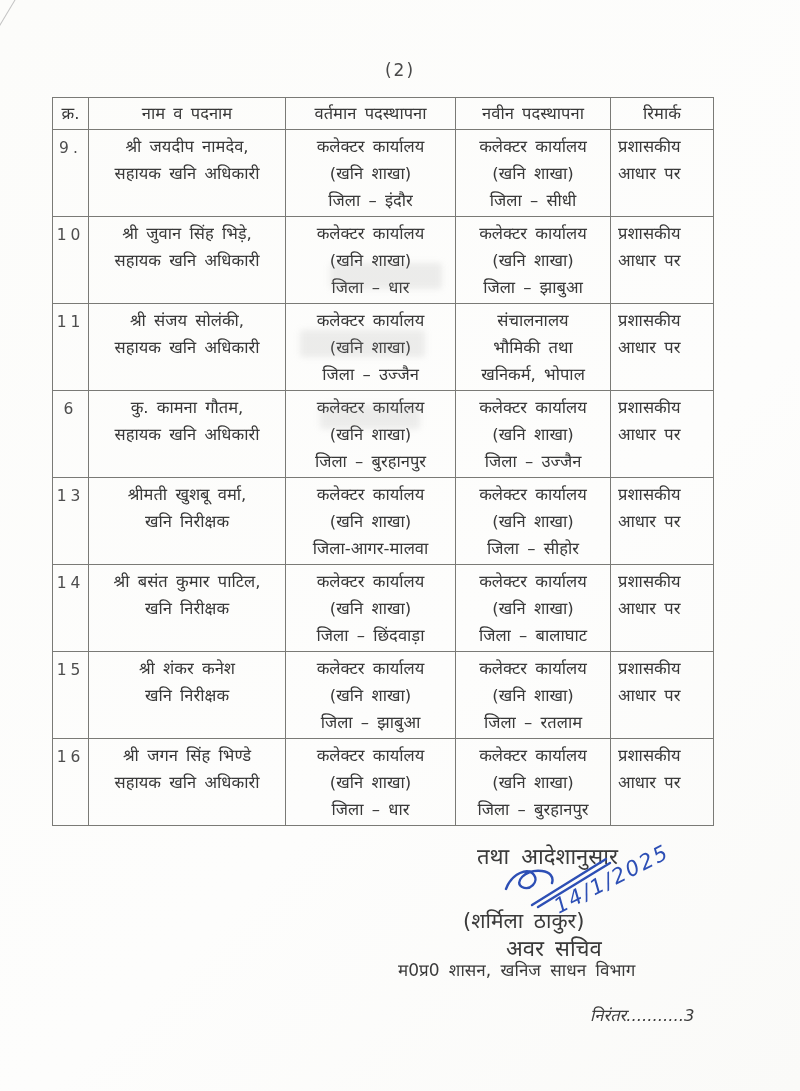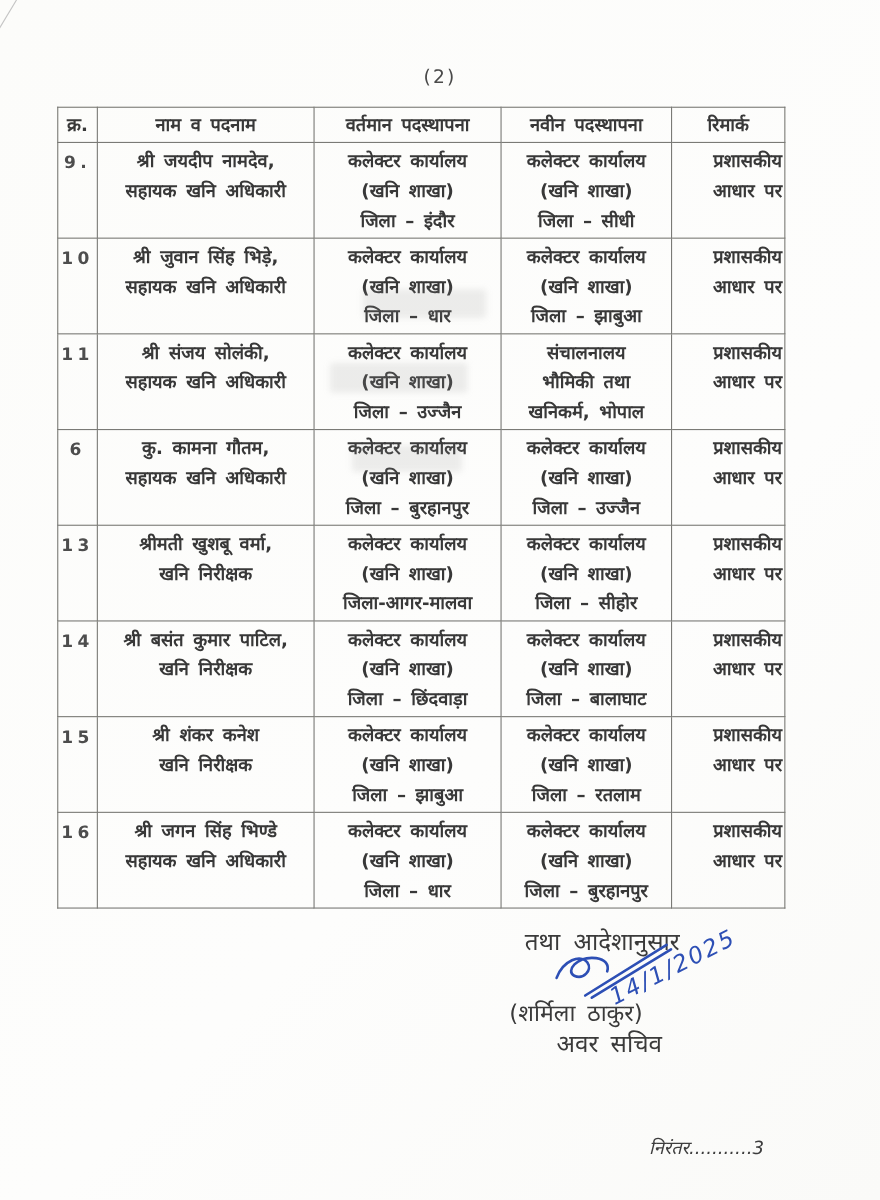--- a/index.html
+++ b/index.html
@@ -19,35 +19,35 @@
     font-size:17px;color:#4a4a4a;letter-spacing:2px;
   }
   table.transfer-table{
     position:absolute;left:52px;top:97px;width:661px;
     border-collapse:collapse;table-layout:fixed;
     font-size:16.5px;line-height:27px;color:#383838;
   }
   .transfer-table th,.transfer-table td{
     border:1px solid #7a7a76;
     vertical-align:top;padding:3px 2px 0 2px;
-    font-weight:bold;word-spacing:3px;
+    font-weight:normal;word-spacing:3px;
   }
   .transfer-table th{height:29px;text-align:center;padding-top:2px;}
   .transfer-table td{height:81px;text-align:center;}
   td.col-sn{letter-spacing:4px;color:#4d4d4d;padding-top:5px;font-size:15.5px;}
-  td.col-remark{text-align:right;padding-left:7px;}
+  td.col-remark{text-align:left;padding-left:7px;}
   .line{white-space:nowrap;}
   .smudge{position:absolute;background:rgba(150,150,150,0.16);filter:blur(3px);border-radius:3px;}
   .footer-line1{position:absolute;left:420px;top:812px;font-size:17px;word-spacing:5px;white-space:nowrap;}
   .footer-line2{position:absolute;left:477px;top:840px;font-size:22px;word-spacing:5px;white-space:nowrap;}
   .signature-svg{position:absolute;left:498px;top:843px;}
   .signatory-name{position:absolute;left:463px;top:906px;font-size:21px;word-spacing:4px;white-space:nowrap;}
   .signatory-title{position:absolute;left:506px;top:932px;font-size:22px;word-spacing:4px;white-space:nowrap;}
   .department{position:absolute;left:398px;top:958px;font-size:17px;word-spacing:4px;white-space:nowrap;}
-  .continuation{position:absolute;left:590px;top:1003px;font-size:16.5px;font-style:italic;color:#3d3d3d;white-space:nowrap;margin-top:28px;}
+  .continuation{position:absolute;left:590px;top:1003px;font-size:16.5px;font-style:italic;color:#3d3d3d;white-space:nowrap;}
 </style>
 </head>
 <body>
 
 <div class="page">
 
   <div class="fold-line"></div>
 
   <div class="page-number">(2)</div>
 
@@ -268,15 +268,16 @@
       <path d="M34,62 L108,16"></path>
       <path d="M40,64 L112,20"></path>
     </g>
     <g transform="rotate(-27 100 42)">
       <text x="52" y="50" font-size="21" fill="#2d4fb5" font-family="DejaVu Sans, sans-serif" font-style="italic" letter-spacing="2">14/1/2025</text>
     </g>
   </svg>
 
   <div class="signatory-name">(शर्मिला ठाकुर)</div>
   <div class="signatory-title">अवर सचिव</div>
+  <div class="department">म0प्र0 शासन, खनिज साधन विभाग</div>
   <div class="continuation">निरंतर...........3</div>
 
 </div>
 
 </body></html>

